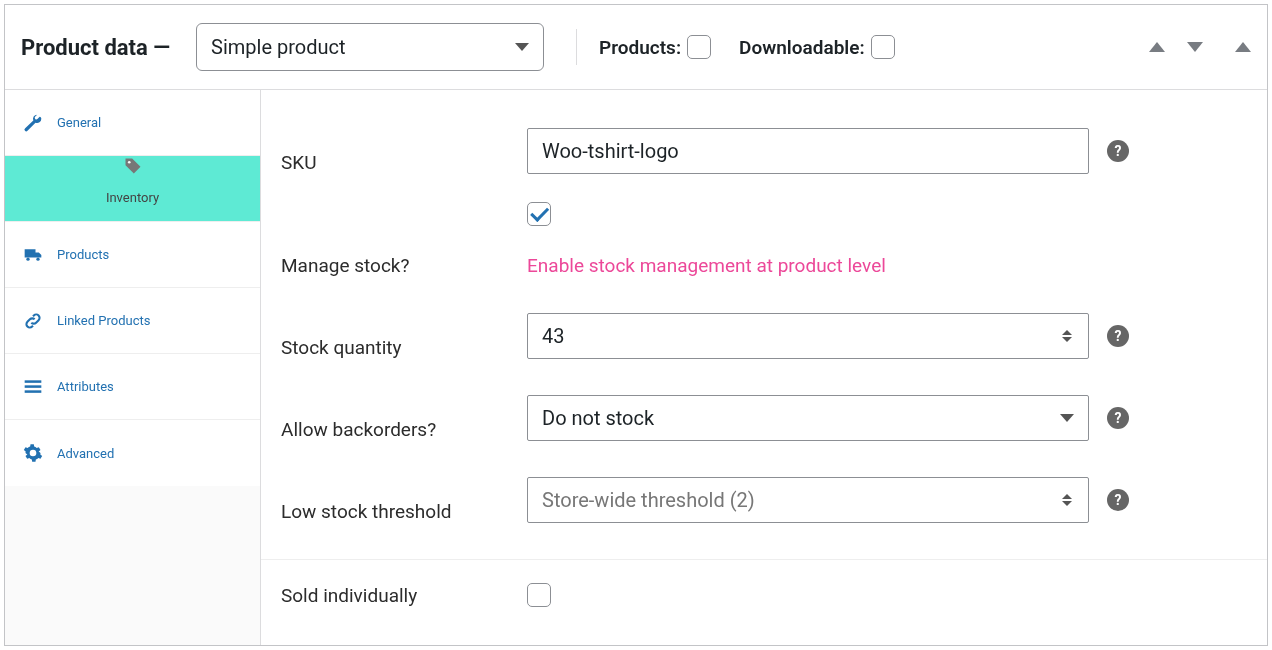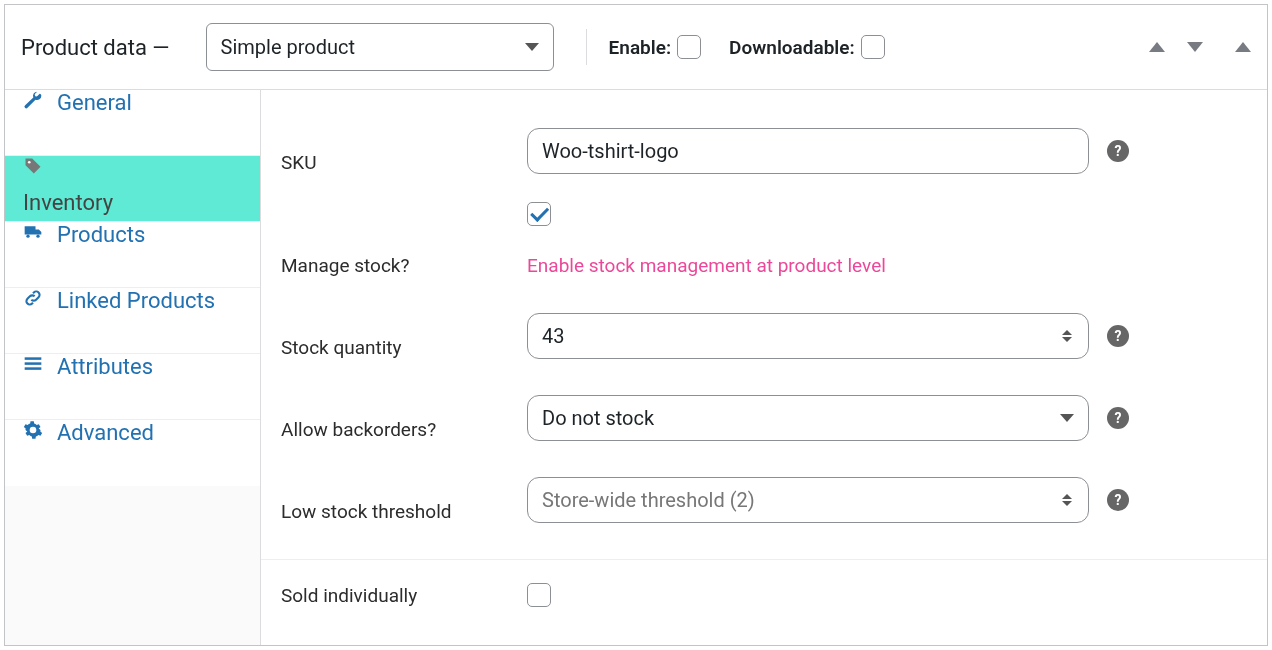--- a/index.html
+++ b/index.html
@@ -23,23 +23,23 @@
   .panel-header {
     height: 85px;
     border-bottom: 1px solid #dcdcde;
     display: flex;
     align-items: center;
     padding: 0 16px;
     gap: 18px;
   }
   .header-title {
     font-size: 22px;
-    font-weight: 400;
+    font-weight: 700;
     white-space: nowrap;
-    margin-right: 18px;
+    margin-right: 8px;
   }
   .product-type-select {
     display: flex;
     align-items: center;
     justify-content: space-between;
     height: 48px;
     width: 348px;
     border: 1px solid #8c8f94;
     border-radius: 6px;
     padding: 0 14px;
@@ -106,23 +106,24 @@
   .tabs {
     width: 256px;
     border-right: 1px solid #dcdcde;
     background: #fafafa;
     display: flex;
     flex-direction: column;
   }
   .tab {
     height: 66px;
     display: flex;
+    align-items: center;
     gap: 14px;
     padding: 0 18px;
-    font-size: 22px;
+    font-size: 13px;
     color: #2271b1;
     cursor: pointer;
     border-bottom: 1px solid #eee;
     background: #fff;
   }
   .tab.active {
     background: #5eead4;
     color: #444;
     flex-direction: column;
   }
@@ -164,21 +165,21 @@
     gap: 18px;
   }
   .row-control.col {
     flex-direction: column;
     align-items: flex-start;
   }
   .input, .select {
     width: 562px;
     height: 46px;
     border: 1px solid #8c8f94;
-    border-radius: 12px;
+    border-radius: 2px;
     padding: 0 14px;
     font-size: 20px;
     background: #fff;
     display: flex;
     align-items: center;
     justify-content: space-between;
   }
   .input.placeholder { color: #777; }
   .help-text {
     font-size: 19px;
@@ -229,21 +230,21 @@
 
     <div class="product-type-select">
       <span>Simple product</span>
       <span class="chevron-down"></span>
     </div>
 
     <span class="divider"></span>
 
     <div class="header-checks">
       <label class="chk">
-        <span>Enable:</span>
+        <span>Products:</span>
         <span class="cbox"></span>
       </label>
       <label class="chk">
         <span>Downloadable:</span>
         <span class="cbox"></span>
       </label>
     </div>
 
     <span class="header-spacer"></span>
 

